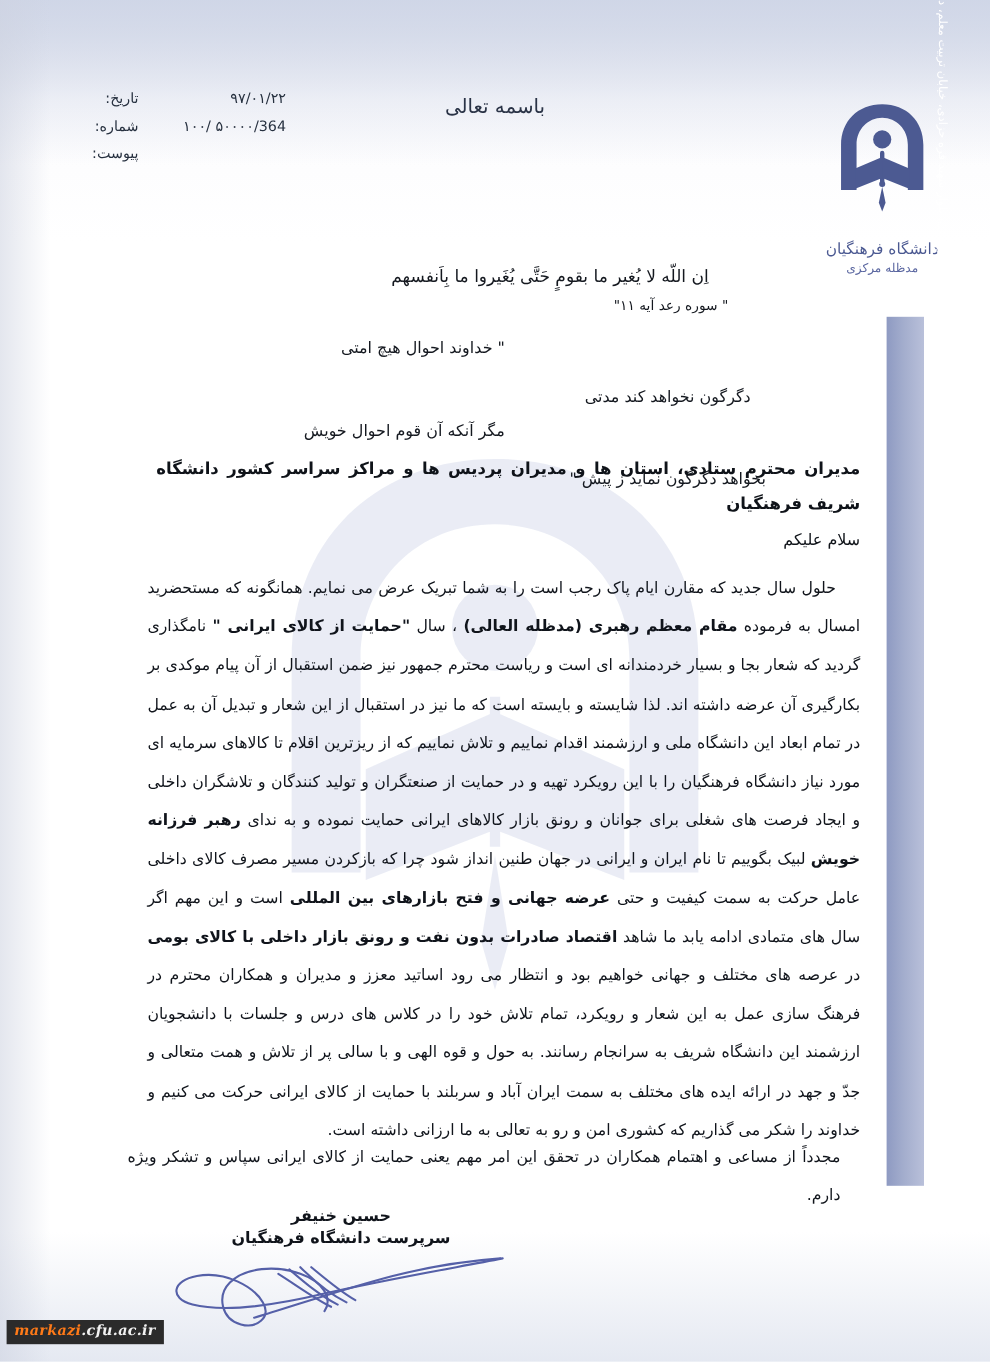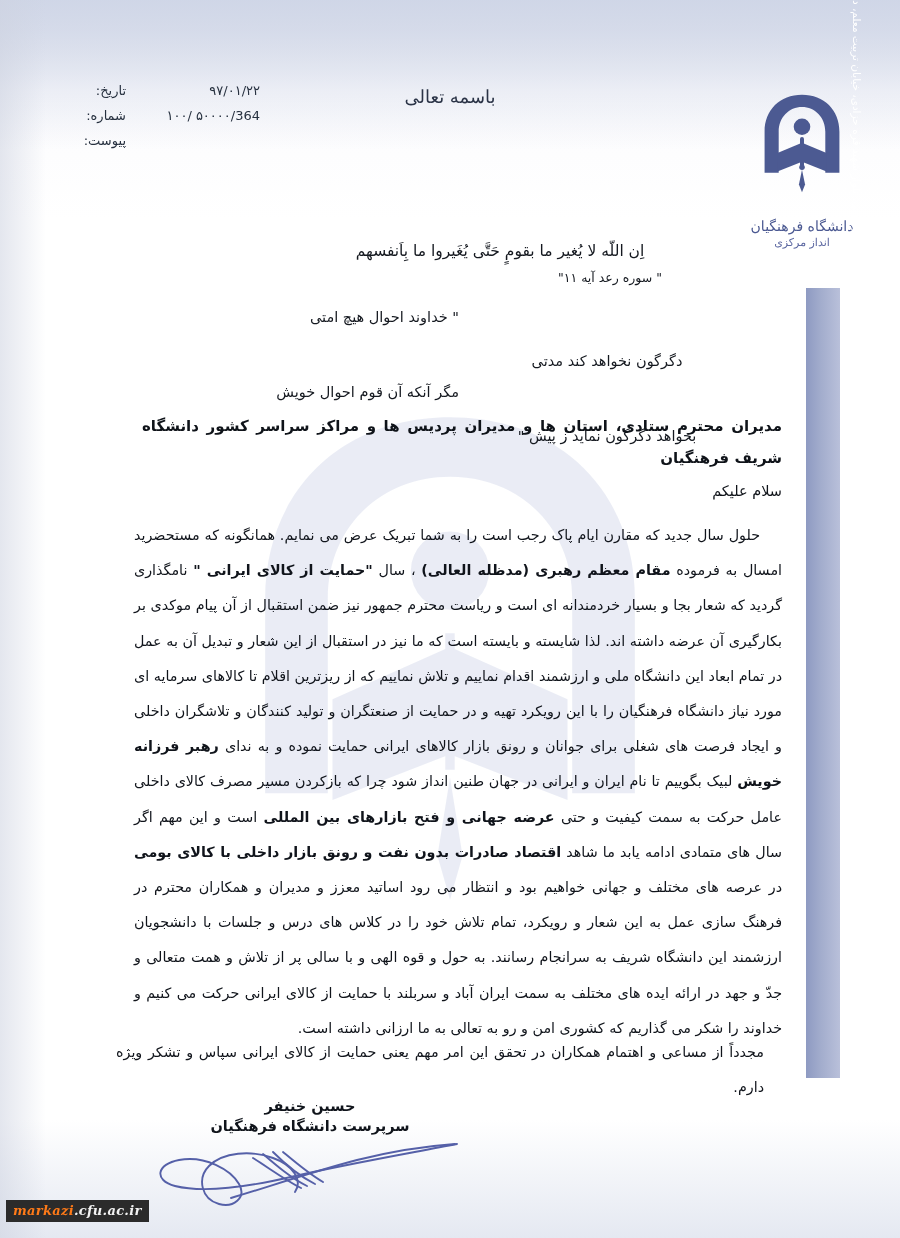--- a/index.html
+++ b/index.html
@@ -305,21 +305,21 @@
       <path d="M150 8 C78 8 28 58 28 128 L28 262 L74 262 L74 128 C74 82 108 48 150 48 C192 48 226 82 226 128 L226 262 L272 262 L272 128 C272 58 222 8 150 8 Z" fill="#4c5a92"></path>
       <circle cx="150" cy="112" r="27" fill="#4c5a92"></circle>
       <path d="M150 152 L150 236" stroke="#4c5a92" stroke-width="13" stroke-linecap="round"></path>
       <path d="M150 164 L70 198 L70 258 L150 226 Z" fill="#4c5a92"></path>
       <path d="M150 164 L230 198 L230 258 L150 226 Z" fill="#4c5a92"></path>
       <circle cx="150" cy="244" r="9" fill="#4c5a92"></circle>
       <path d="M150 252 L140 300 L150 326 L160 300 Z" fill="#4c5a92"></path>
       <path d="M52 150 C34 146 30 132 42 124 C52 118 64 126 60 138" fill="none" stroke="#4c5a92" stroke-width="9" stroke-linecap="round"></path>
     </svg>
     <div class="org-name">دانشگاه فرهنگیان</div>
-    <div class="org-sub">انداز مرکزی</div>
+    <div class="org-sub">مدظله مرکزی</div>
   </div>
 
   <div class="verse-wrap">
     <div class="verse-text">اِن اللّه لا یُغیر ما بقومٍ حَتَّی یُغَیروا ما بِاَنفسهم</div>
     <div class="verse-ref">" سوره رعد آیه ۱۱"</div>
   </div>
 
   <div class="poem">
     <div class="poem-row">
       <div class="poem-c2">دگرگون نخواهد کند مدتی</div>

